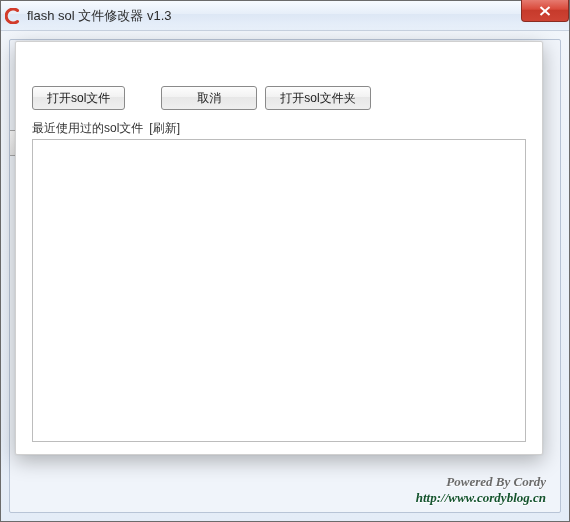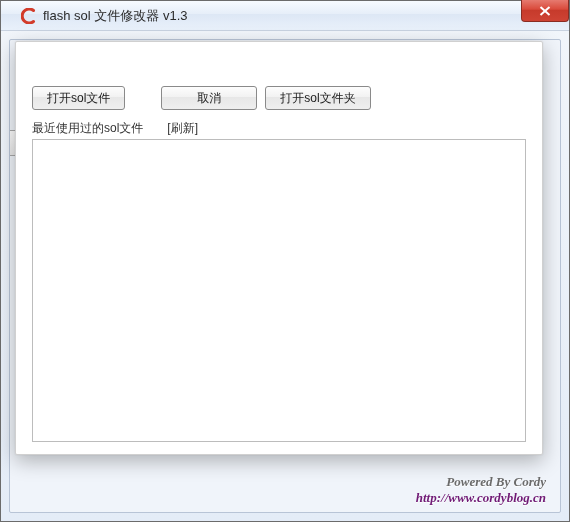--- a/index.html
+++ b/index.html
@@ -19,21 +19,21 @@
     position: relative;
     display: flex;
     flex-direction: column;
   }
   .titlebar {
     height: 30px;
     background: linear-gradient(to bottom, #f7fbff 0%, #e6eef9 45%, #dde7f5 46%, #e9f1fb 100%);
     border-bottom: 1px solid #c8d2e0;
     display: flex;
     align-items: center;
-    padding-left: 20px;
+    padding-left: 4px;
     position: relative;
   }
   .app-icon {
     width: 16px; height: 16px;
     margin-right: 6px;
     display: flex; align-items: center; justify-content: center;
   }
   .app-icon svg { width: 16px; height: 16px; }
   .titletext {
     color: #2b2b2b;
@@ -105,21 +105,21 @@
     font-size: 12px;
     color: #222;
     cursor: pointer;
     display: flex; align-items: center; justify-content: center;
   }
   .win-btn.cancel { margin-left: 28px; min-width: 96px; }
   .recent-row {
     margin-top: 10px;
     display: flex;
     align-items: baseline;
-    gap: 24px;
+    gap: 6px;
     color: #333;
   }
   .refresh-link {
     color: #333;
     cursor: pointer;
   }
   .list-area {
     margin-top: 2px;
     flex: 1;
     border: 1px solid #bcbcbc;
@@ -133,21 +133,21 @@
     color: #6b6b6b;
     font-style: italic;
     font-weight: bold;
     font-family: Liberation Serif, serif;
     font-size: 13px;
     line-height: 1.25;
     text-shadow: 0 1px 0 #ffffff;
   }
   .footer .link {
     font-style: italic;
-    color: #701a75;
+    color: #14532d;
     cursor: pointer;
   }
 </style>
 </head>
 <body>
 
 <div class="window">
 
   <div class="titlebar">
     <span class="app-icon">

